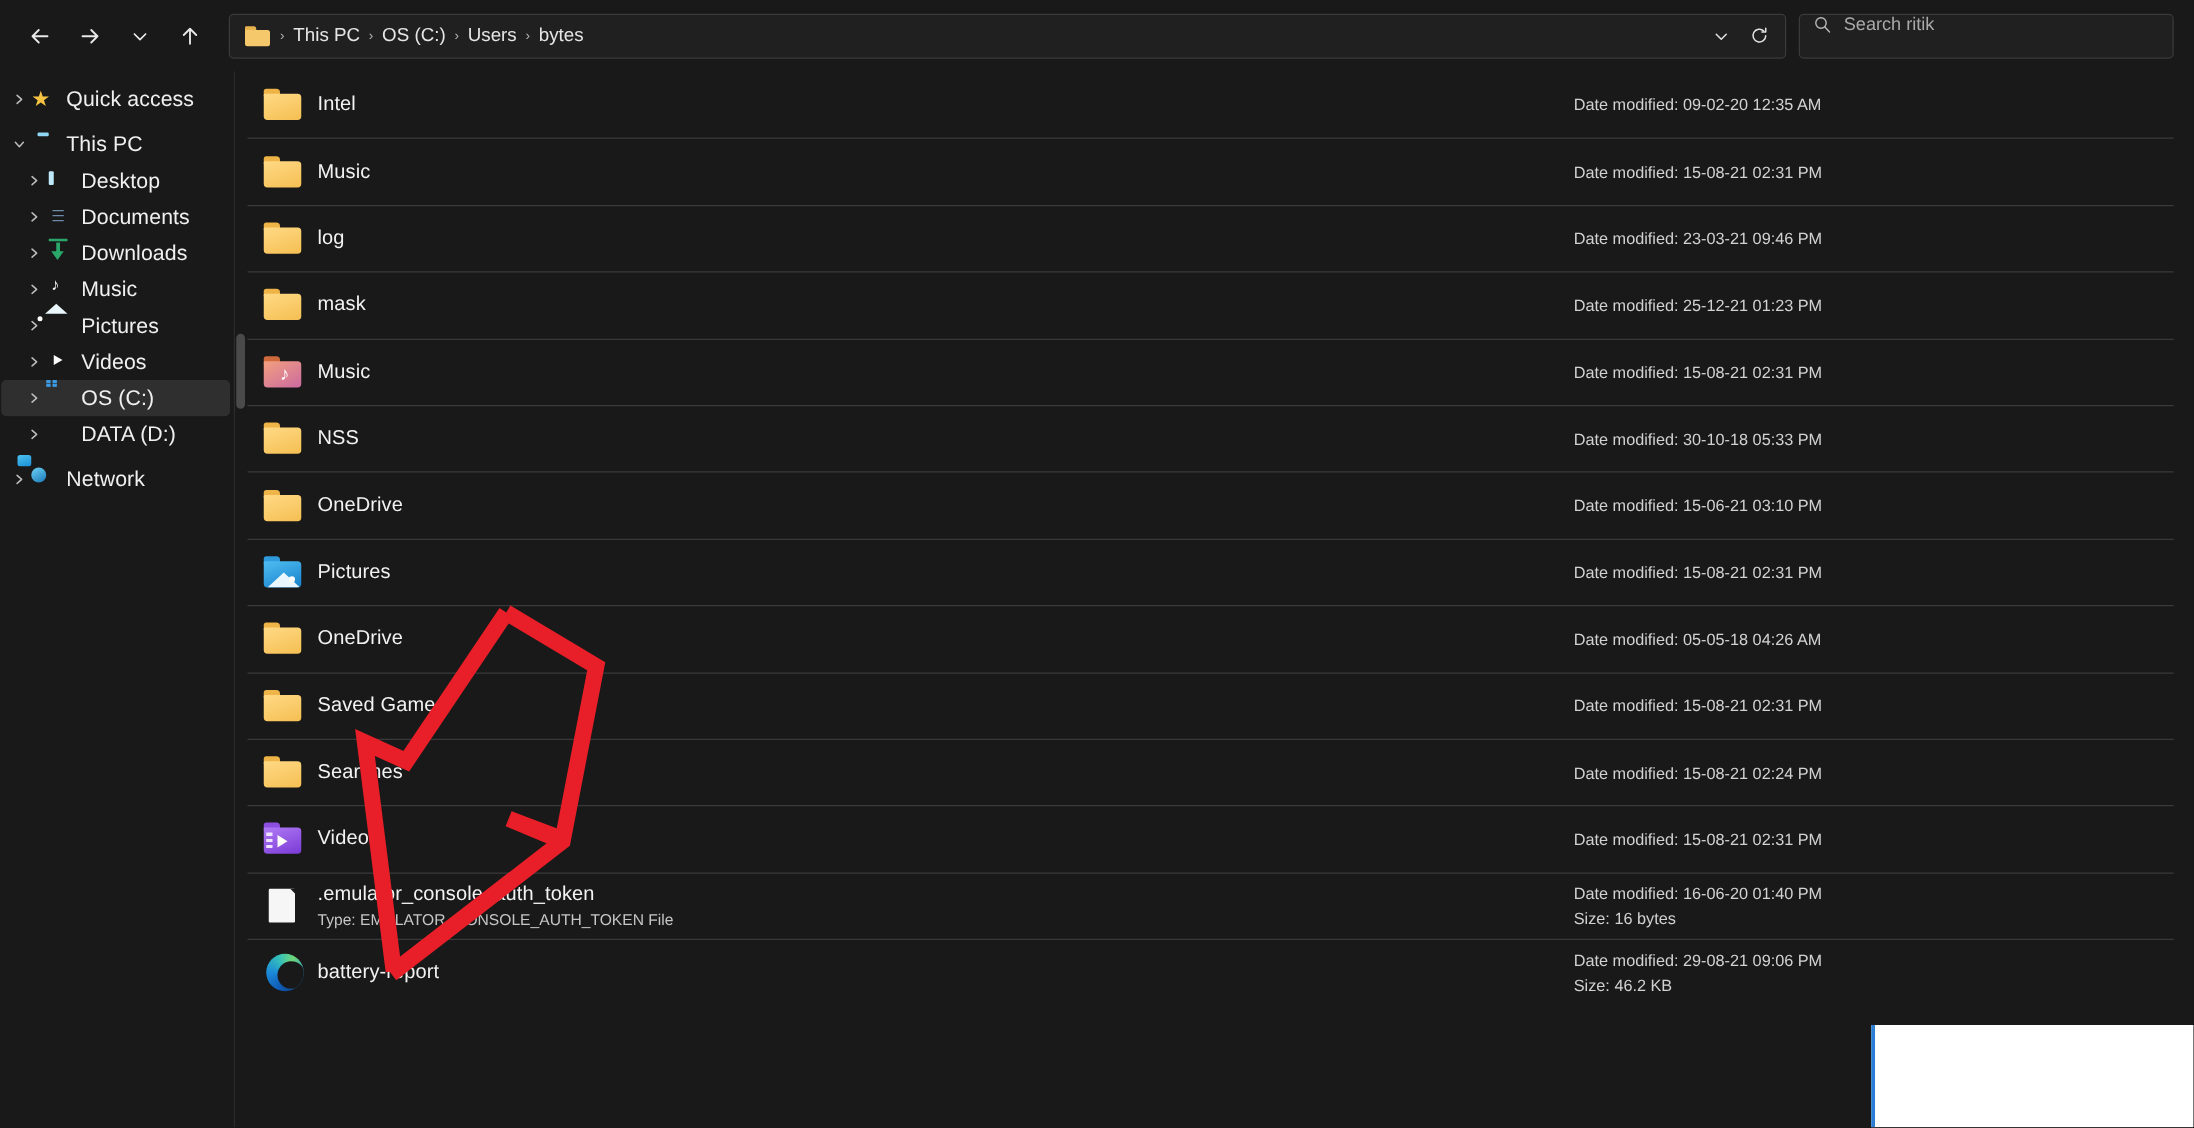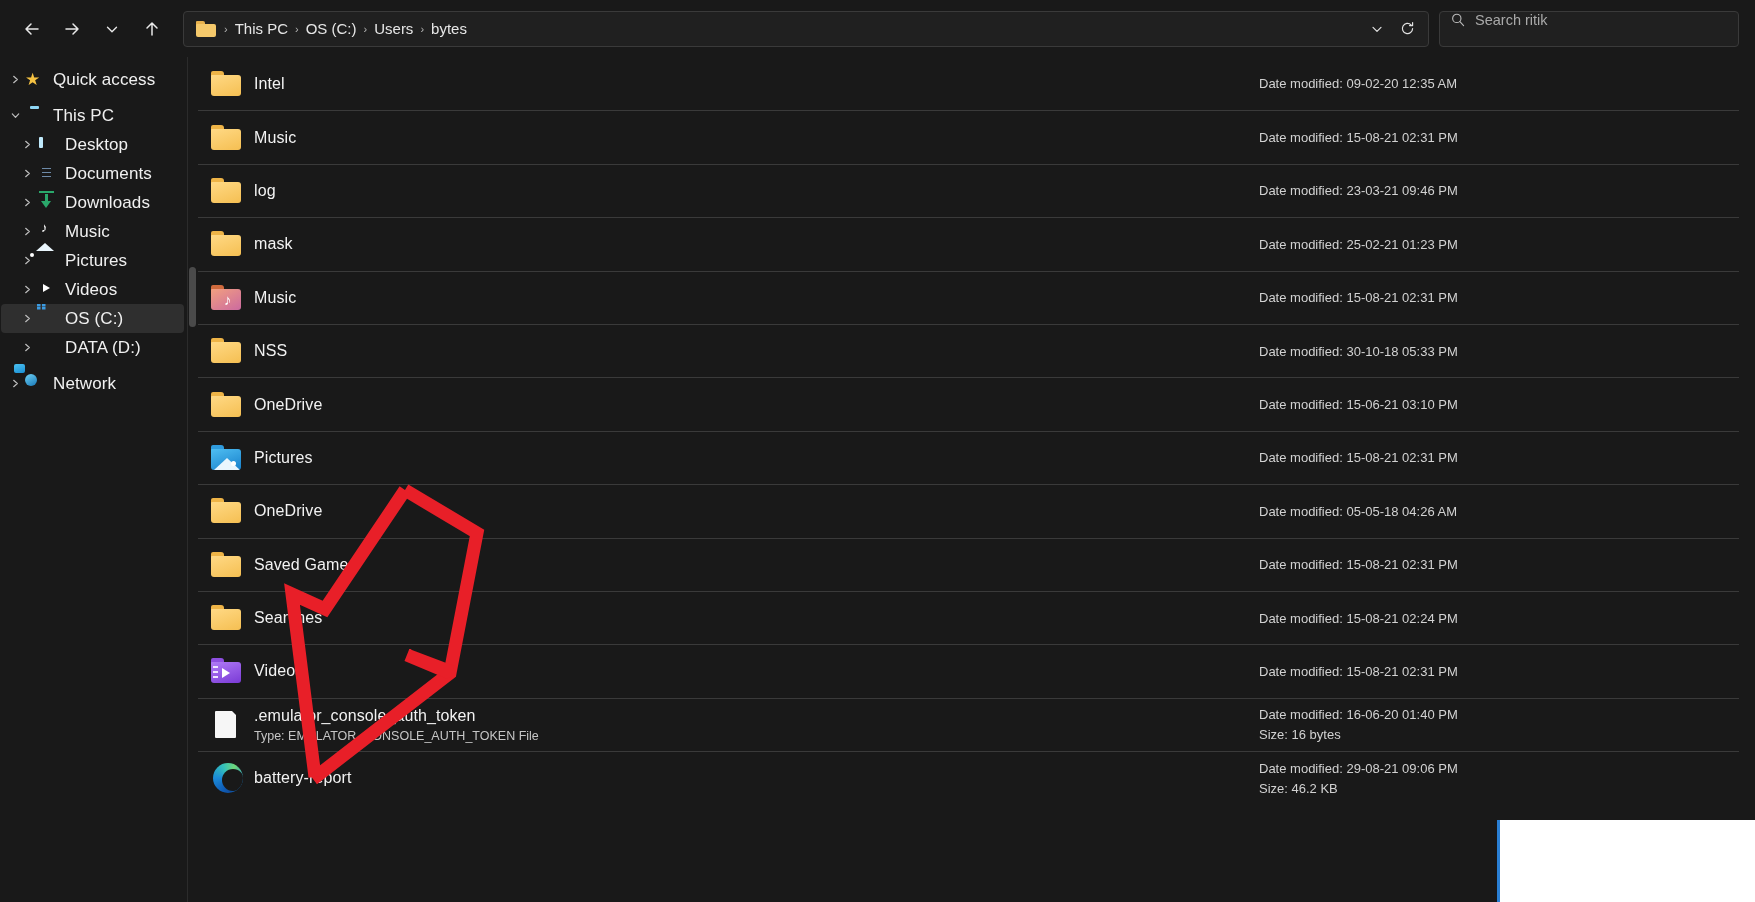--- a/index.html
+++ b/index.html
@@ -426,21 +426,21 @@
 
       <div class="row">
         <span class="ficon f-generic">
             <i class="ft"></i>
             <i class="fb"></i>
           </span>
         <span class="namecol">
             <span class="fname">mask</span>
           </span>
         <span class="metacol">
-            <span class="mdate">Date modified: 25-02-21 01:23 PM</span>
+            <span class="mdate">Date modified: 25-12-21 01:23 PM</span>
           </span>
       </div>
 
       <div class="row">
         <span class="ficon f-music">
             <i class="ft"></i>
             <i class="fb"></i>
             <i class="gl">♪</i>
           </span>
         <span class="namecol">

